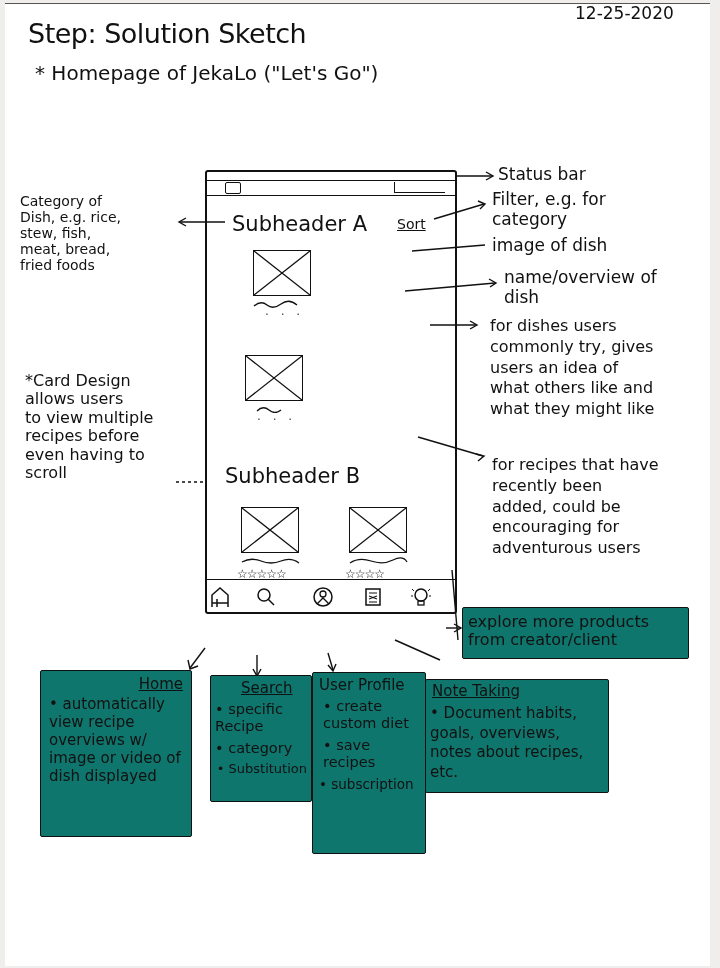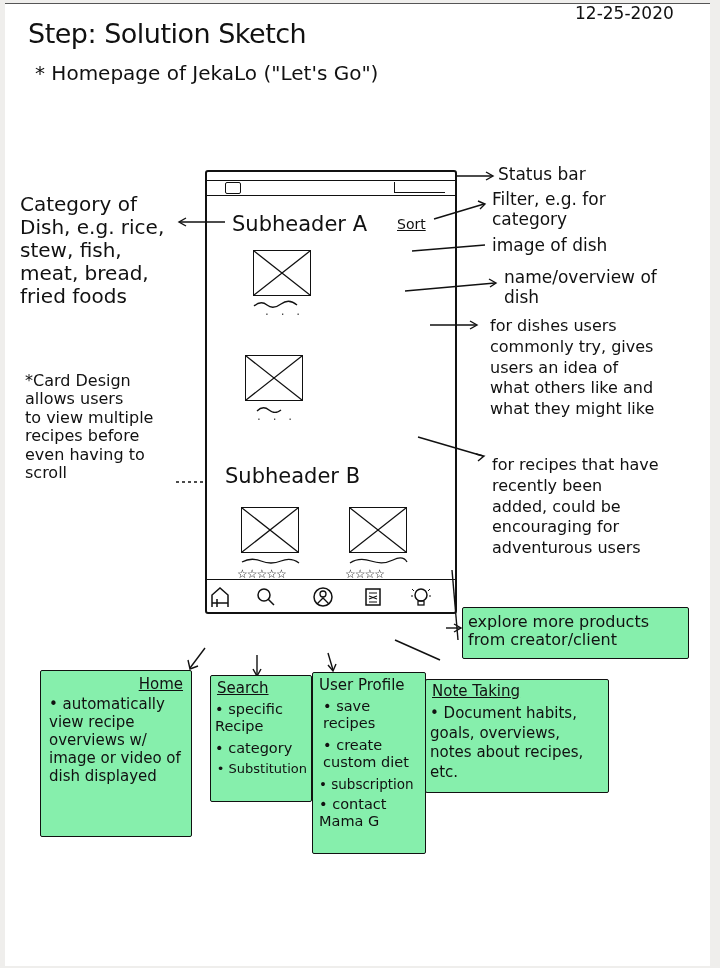--- a/index.html
+++ b/index.html
@@ -5,21 +5,21 @@
   html,body{margin:0;padding:0;}
   body{width:720px;height:968px;background:#efeeec;position:relative;overflow:hidden;
        font-family:"DejaVu Sans",sans-serif;color:#111;}
   .sheet{position:absolute;left:5px;top:3px;width:705px;height:962px;background:#fff;
          border-top:1px solid #555;}
   .hw{position:absolute;font-family:"DejaVu Sans",sans-serif;color:#111;line-height:1.15;white-space:pre-line;}
   .title{left:28px;top:18px;font-size:27px;letter-spacing:-0.5px;}
   .date{left:575px;top:4px;font-size:17px;}
   .subtitle{left:35px;top:62px;font-size:20px;}
   .ann{font-size:17px;}
-  .box{position:absolute;border:1.6px solid #111;border-radius:2px;background:#86efac;}
+  .box{position:absolute;border:1.6px solid #111;border-radius:2px;background:#0f766e;}
   .box .hd{display:block;text-decoration:underline;font-size:15px;}
   .box .it{display:block;font-size:14.5px;line-height:1.2;}
   
   .phone{position:absolute;left:205px;top:170px;width:248px;height:440px;border:2px solid #111;
          border-radius:3px;}
   .statusbar{position:absolute;left:0;top:8px;width:248px;height:14px;border-top:1.5px solid #111;border-bottom:1.5px solid #111;}
   .sb-left{position:absolute;left:18px;top:1px;width:14px;height:10px;border:1.5px solid #111;border-radius:2px;}
   .sb-right{position:absolute;right:10px;top:1px;width:50px;height:10px;border-left:1.5px solid #111;border-bottom:1.5px solid #111;}
   .subhead{position:absolute;font-size:21px;}
   .sort{position:absolute;font-size:14px;text-decoration:underline;}
@@ -79,21 +79,21 @@
     <path d="M395 640 L440 660"></path>
 
     <path d="M452 570 L458 640"></path>
   </g>
 </svg>
 
 <div class="hw title">Step: Solution Sketch</div>
 <div class="hw date">12-25-2020</div>
 <div class="hw subtitle">* Homepage of JekaLo ("Let's Go")</div>
 
-<div class="hw ann" style="left:20px;top:193px;font-size:20px;">Category of
+<div class="hw ann" style="left:20px;top:193px;font-size:14px;">Category of
 Dish, e.g. rice,
 stew, fish,
 meat, bread,
 fried foods</div>
 <div class="hw ann" style="left:25px;top:372px;font-size:16px;">*Card Design
   allows users
   to view multiple
   recipes before
   even having to
   scroll</div>
@@ -200,30 +200,29 @@
       </svg>
   </div>
 </div>
 
 <div class="box" style="left:40px;top:670px;width:150px;height:165px;">
   <span class="hd" style="text-align:right;margin:4px 8px 2px 0;">Home</span>
   <span class="it" style="margin:0 6px 0 8px;font-size:15px;">• automatically view recipe overviews w/ image or video of dish displayed</span>
 </div>
 
 <div class="box" style="left:210px;top:675px;width:100px;height:125px;">
-  <span class="hd" style="margin:3px 0 4px 6px;">Search</span>
+  <span class="hd" style="margin:3px 0 4px 30px;">Search</span>
   <span class="it" style="margin:0 4px 4px 4px;">• specific Recipe</span>
   <span class="it" style="margin:0 4px 4px 4px;">• category</span>
   <span class="it" style="margin:0 4px 4px 4px;font-size:13px;text-align:right;">• Substitution</span>
 </div>
 
 <div class="box" style="left:312px;top:672px;width:112px;height:180px;">
   <span class="hd" style="margin:3px 0 4px 6px;text-decoration:none;">User Profile</span>
+  <span class="it" style="margin:0 6px 4px 10px;">• create custom diet</span>
   <span class="it" style="margin:0 6px 4px 10px;">• save recipes</span>
-  <span class="it" style="margin:0 6px 4px 10px;">• create custom diet</span>
   <span class="it" style="margin:0 2px 4px 6px;font-size:13.5px;">• subscription</span>
-  <span class="it" style="margin:0 6px 4px 6px;">• contact Mama G</span>
 </div>
 
 <div class="box" style="left:425px;top:660px;width:182px;height:112px;margin-top:19px;">
   <span class="hd" style="margin:2px 0 4px 6px;">Note Taking</span>
   <span class="it" style="margin:0 6px 0 4px;font-size:15px;line-height:1.3;">• Document habits, goals, overviews, notes about recipes, etc.</span>
 </div>
 
 </body></html>

